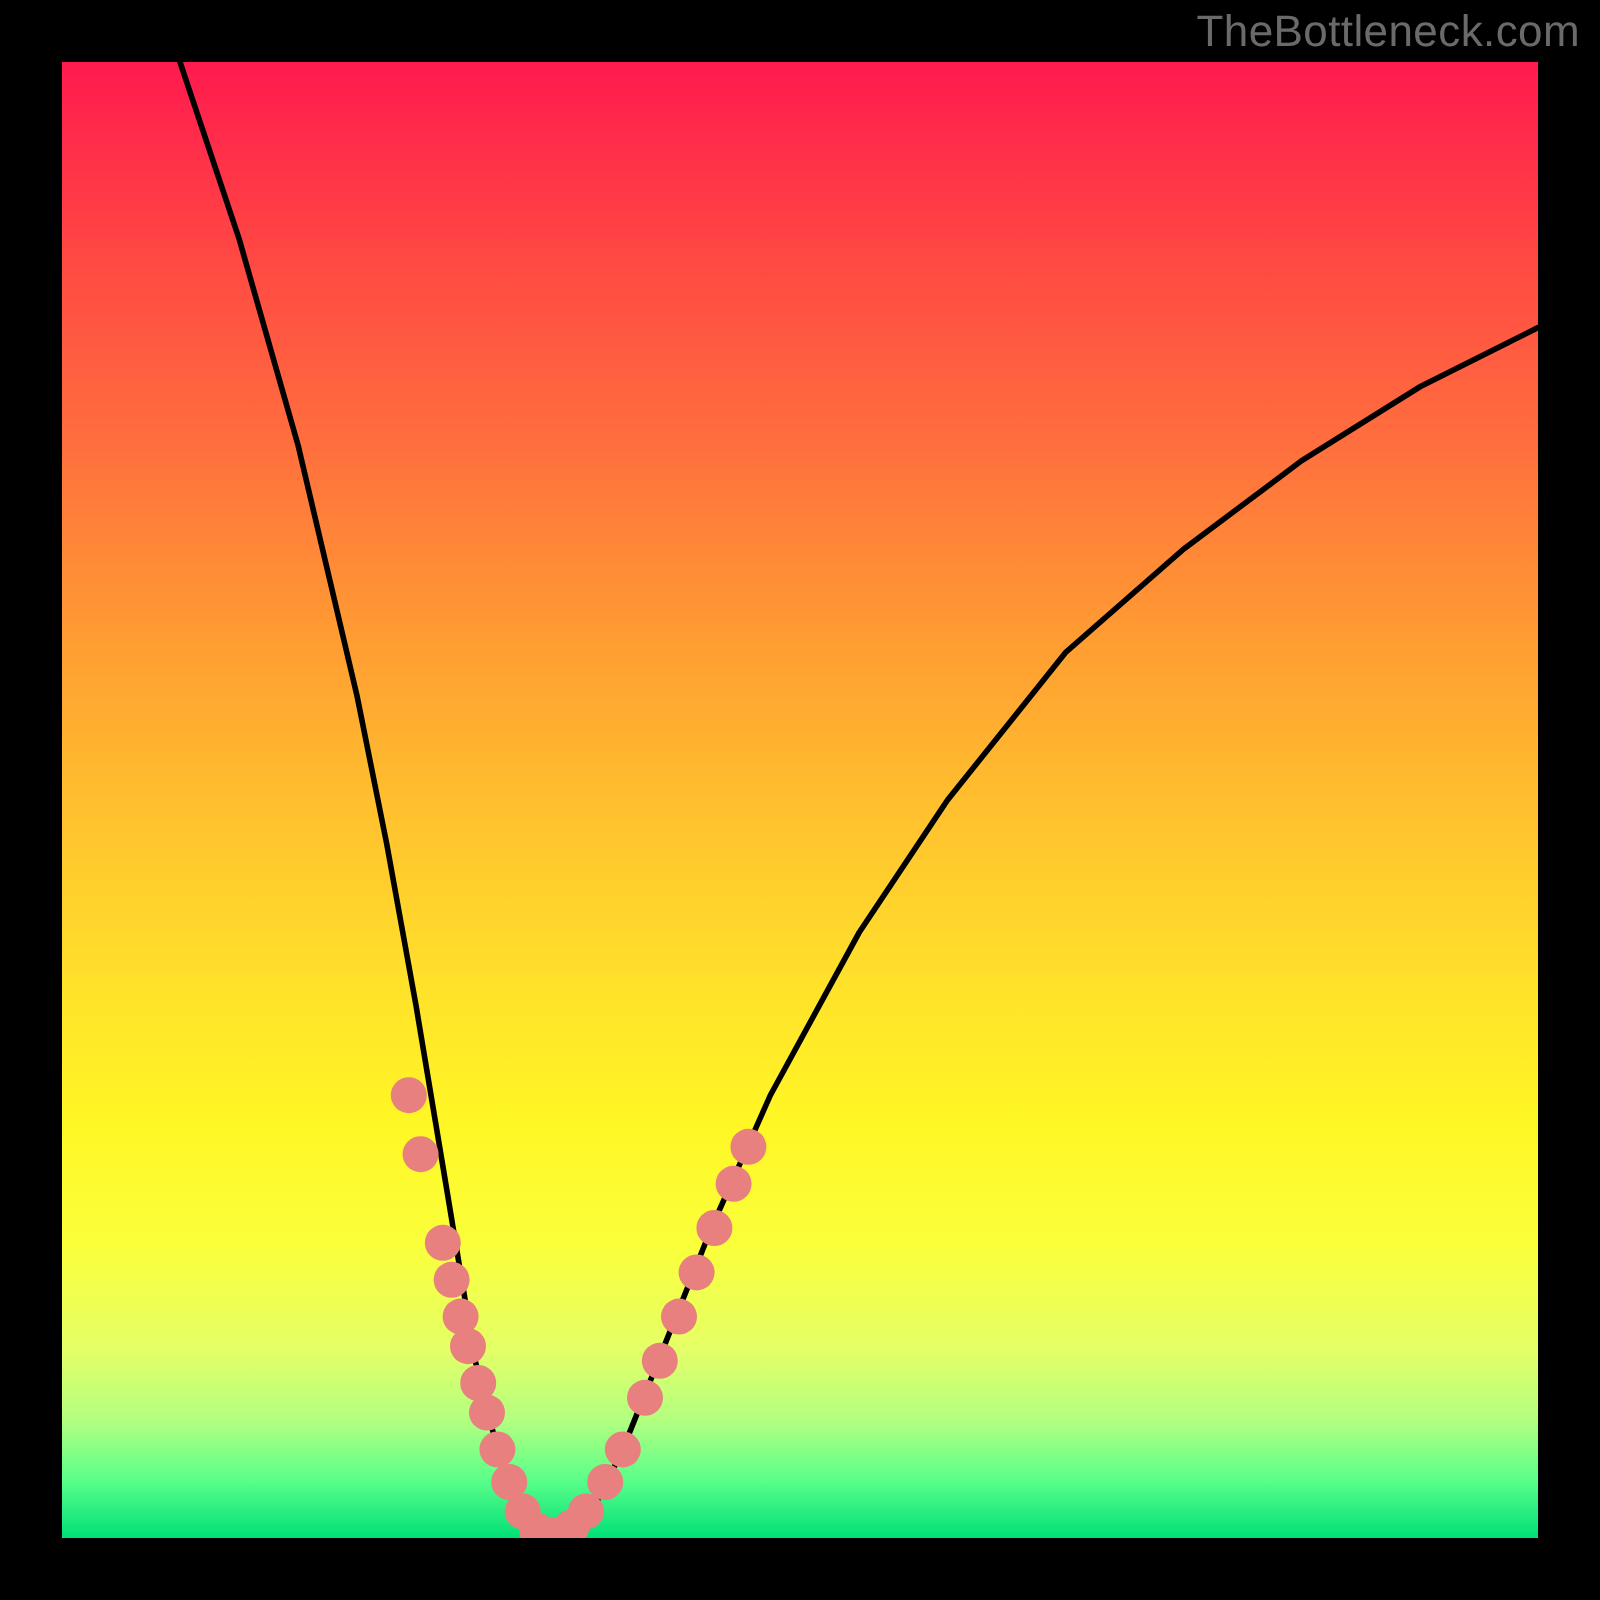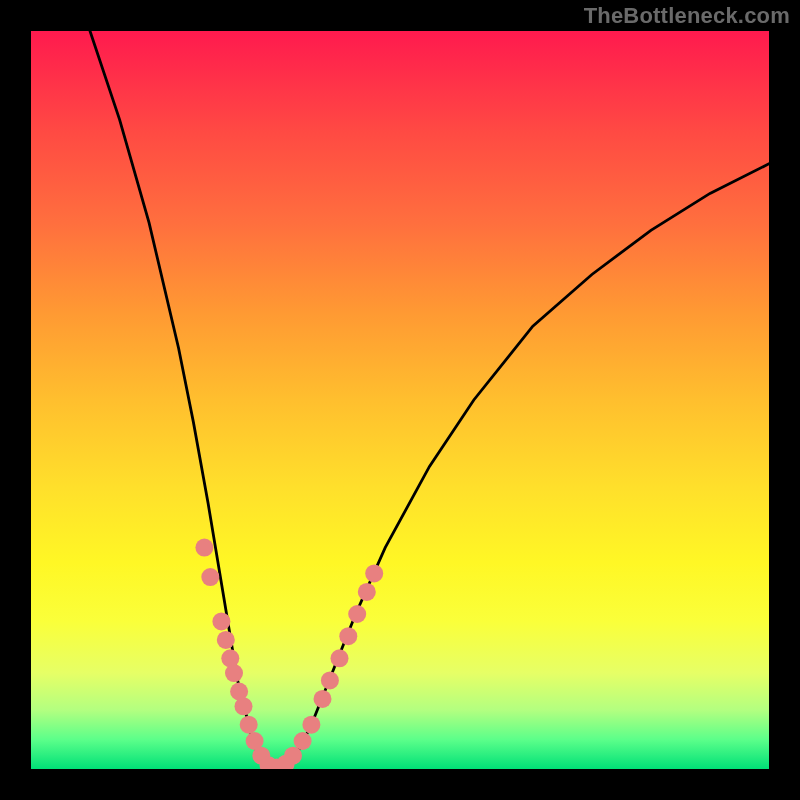--- a/index.html
+++ b/index.html
@@ -40,21 +40,21 @@
       #5cff8a 96%,
       #00e077 100%
     );
   }
   .watermark {
     position: absolute;
     top: 3px;
     right: 10px;
     color: #6a6a6a;
     font-size: 22px;
-    font-weight: 700;
+    font-weight: 400;
     letter-spacing: 0.2px;
   }
   svg.curve {
     position: absolute;
     left: 0;
     top: 0;
     width: 738px;
     height: 738px;
   }
 </style>

